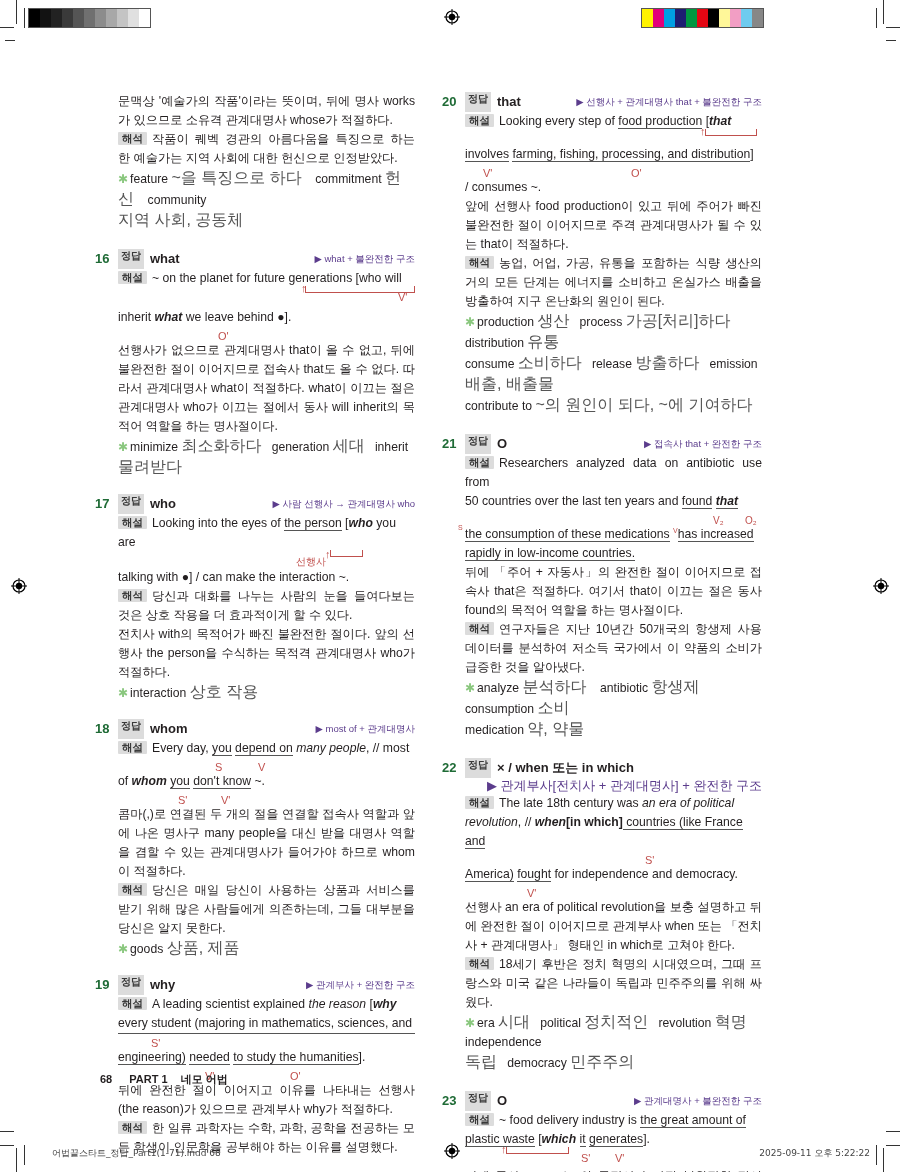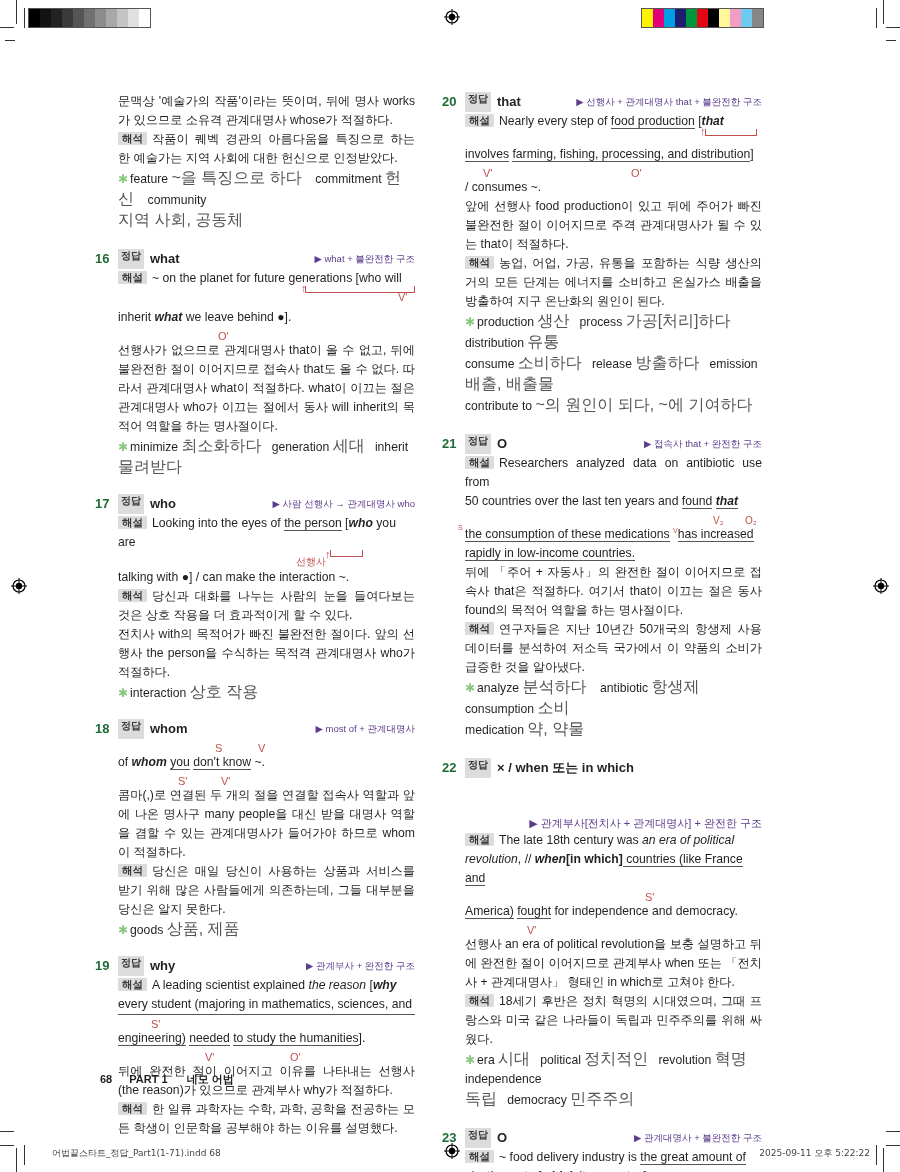--- a/index.html
+++ b/index.html
@@ -22,21 +22,21 @@
   .mark { display: inline-block; background: #dcdcdc; color: #3a3a3a; font-size: 10.5px; line-height: 13px; padding: 0 4px; margin-right: 5px; border-radius: 1px; font-weight: bold; vertical-align: 1px; }
   .vocab-star { color: #8ac77e; font-size: 12px; margin-right: 2px; }
   .ko-small { font-size: 16px; color: #555; }
 
   .item { position: relative; margin-bottom: 0; }
   .item-head { position: relative; height: 20px; display: flex; }
   .qnum { position: absolute; left: -23px; top: 0; font-weight: bold; color: #1f6b36; font-size: 13px; line-height: 20px; }
   .ans-label { display: inline-block; background: #dcdcdc; color: #3a3a3a; font-size: 10px; line-height: 13px; padding: 0 3px; font-weight: bold; margin-right: 6px; }
   .ans-text { font-weight: bold; font-size: 13px; }
   .tag { position: absolute; right: 0; top: 0; font-size: 9.5px; color: #5b3c8c; line-height: 20px; white-space: nowrap; }
-  .tag2 { text-align: right; font-size: 11px; color: #5b3c8c; line-height: 16px; margin-top: 37px; }
+  .tag2 { text-align: right; font-size: 13px; color: #5b3c8c; line-height: 16px; }
   .ul { border-bottom: 1px solid #555; }
   .anno { color: #c0504d; font-size: 11px; line-height: 12px; }
   .annoline { position: relative; height: 12px; }
   .annoline span { position: absolute; top: 0; color: #c0504d; font-size: 11px; }
   .bracket { position: absolute; border: 1px solid #c0504d; border-top: none; height: 7px; }
   .arrowup { position: absolute; color: #c0504d; font-size: 10px; line-height: 8px; }
 
   .footer-page { position: absolute; left: 100px; top: 1072px; font-size: 11px; font-weight: bold; color: #231f20; }
   .footer-page span { margin-right: 14px; }
   .slug { position: absolute; top: 1147px; font-size: 9px; color: #444; font-family: "DejaVu Sans", sans-serif; }
@@ -185,20 +185,23 @@
     </div>
   </div>
 
   <div class="item" style="margin-top:16px;">
     <div class="item-head">
       <span class="qnum">18</span>
       <span class="ans-label">정답</span>
       <span class="ans-text">whom</span>
       <span class="tag">▶ most of + 관계대명사</span>
     </div>
+    <div>
+      <span class="mark">해설</span><span>Every day, </span><span class="ul">you</span> <span class="ul">depend on</span> <i>many people</i><span>, // most</span>
+    </div>
     <div class="annoline">
       <span style="left:97px;">S</span>
       <span style="left:140px;">V</span>
     </div>
     <div style="margin-top:2px;">
       <span>of </span><b><i>whom</i></b> <span class="ul">you</span> <span class="ul">don't know</span><span> ~.</span>
     </div>
     <div class="annoline">
       <span style="left:60px;">S'</span>
       <span style="left:103px;">V'</span>
@@ -240,21 +243,21 @@
 <div class="col col-right">
 
   <div class="item">
     <div class="item-head">
       <span class="qnum">20</span>
       <span class="ans-label">정답</span>
       <span class="ans-text">that</span>
       <span class="tag">▶ 선행사 + 관계대명사 that + 불완전한 구조</span>
     </div>
     <div class="p">
-      <span class="mark">해설</span><span>Nearly every step of </span><span class="ul">food production</span> [<b><i>that</i></b>
+      <span class="mark">해설</span><span>Looking every step of </span><span class="ul">food production</span> [<b><i>that</i></b>
     </div>
     <div class="annoline">
       <span class="arrowup" style="left:235px;top:-4px;">↑</span>
       <div class="bracket" style="left:240px;width:52px;top:-2px;"></div>
     </div>
     <div style="margin-top:2px;">
       <span class="ul">involves</span> <span class="ul">farming, fishing, processing, and distribution</span><span>]</span>
     </div>
     <div class="annoline">
       <span style="left:18px;">V'</span>
@@ -359,17 +362,17 @@
       <span style="left:116px;">S'</span>
       <span style="left:150px;">V'</span>
     </div>
     <div class="p" style="margin-top:4px;">뒤에 동사 generates의 목적어가 빠진 불완전한 절이 이어지므로 목적격 관계대명사 which는 적절하다.</div>
 
   </div>
 </div>
 
 <div class="footer-page">
   <span>68</span>
-  <span style="margin-right:16px;">PART 1</span>
+  <span style="margin-right:10px;">PART 1</span>
   <span>네모 어법</span>
 </div>
 <div class="slug" style="left:52px;">어법끝스타트_정답_Part1(1-71).indd   68</div>
 <div class="slug" style="right:30px;">2025-09-11   오후 5:22:22</div>
 
 </body></html>

